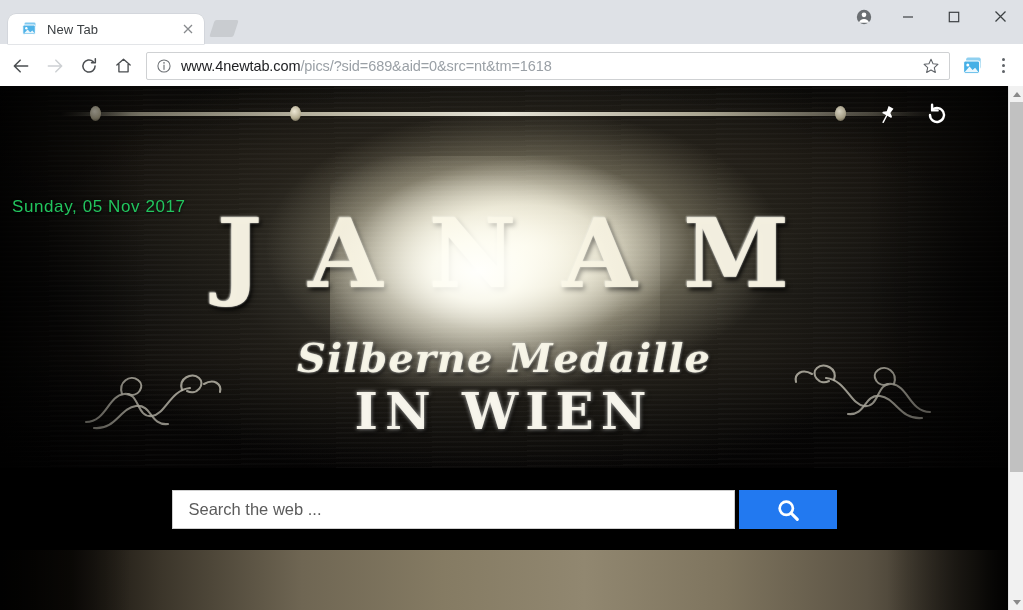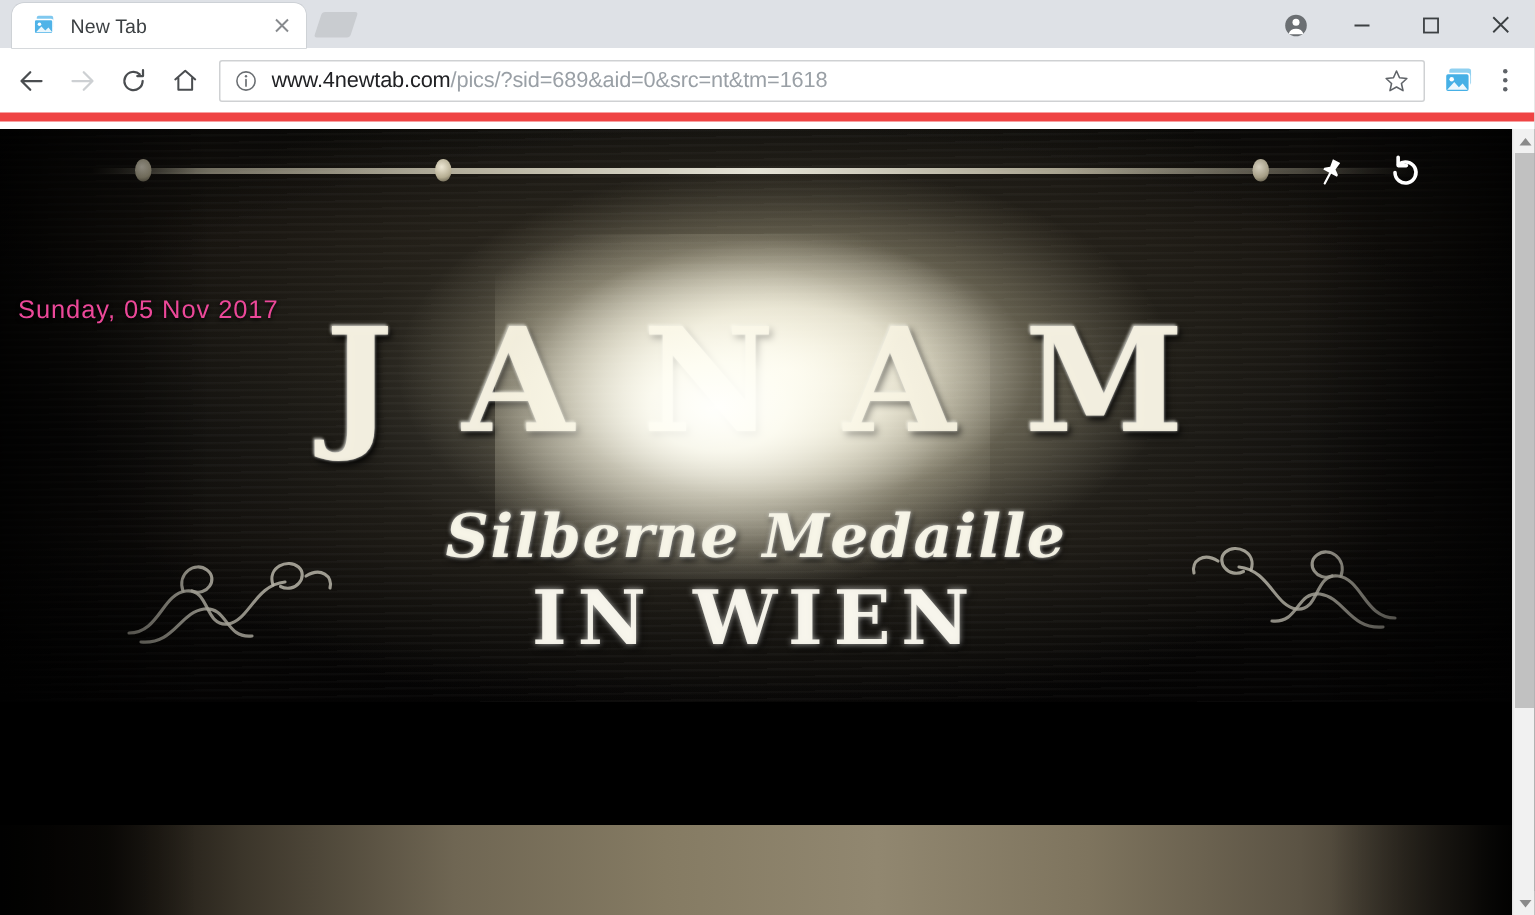--- a/index.html
+++ b/index.html
@@ -7,21 +7,21 @@
     width: 1023px; height: 610px;
     overflow: hidden;
     font-family: "Liberation Sans", sans-serif;
     background: #fff;
   }
 
   
   #browser-window { width: 1023px; height: 610px; position: relative; }
 
   #title-bar {
-    height: 32px;
+    height: 44px;
     background: #dee1e6;
     position: relative;
     display: flex;
     align-items: flex-end;
   }
   #tab-strip { display: flex; align-items: flex-end; height: 36px; padding-left: 8px; }
 
   .tab {
     position: relative;
     height: 30px;
@@ -261,21 +261,21 @@
       radial-gradient(ellipse 105% 110% at 50% 48%, rgba(0,0,0,0) 42%, rgba(0,0,0,.55) 78%, rgba(0,0,0,.88) 100%),
       linear-gradient(90deg, rgba(0,0,0,.85) 0%, rgba(0,0,0,0) 14%, rgba(0,0,0,0) 86%, rgba(0,0,0,.8) 100%);
     pointer-events: none;
   }
 
   
   #date-label {
     position: absolute;
     left: 12px; top: 111px;
     font-size: 17px;
-    color: #ec4899;
+    color: #22c55e;
     letter-spacing: .6px;
     text-shadow: 0 1px 3px rgba(0,0,0,.9);
     z-index: 6;
     white-space: nowrap;
   }
   
   #hero-controls {
     position: absolute;
     right: 58px; top: 16px;
     display: flex;
@@ -543,20 +543,31 @@
           </div>
           <div class="hc">
             <svg width="24" height="24" viewBox="0 0 24 24">
               <path d="M5 12a7 7 0 1 0 2.4-5.3" stroke="#ffffff" stroke-width="2.4" fill="none" stroke-linecap="round"></path>
               <path d="M7.1 1.8 L7.1 7.4 L12.6 7.4" stroke="#ffffff" stroke-width="2.4" fill="none" stroke-linecap="round" stroke-linejoin="round"></path>
             </svg>
           </div>
         </div>
       </div>
 
+      <div id="search-row">
+        <div id="search-input-wrap">
+          <input id="search-input" type="text" placeholder="Search the web ..." style="">
+        </div>
+        <button id="search-button">
+          <svg width="26" height="26" viewBox="0 0 24 24">
+            <circle cx="10.4" cy="10.4" r="6.1" fill="none" stroke="#ffffff" stroke-width="2.5"></circle>
+            <path d="M15 15 L20.6 20.6" stroke="#ffffff" stroke-width="2.9" stroke-linecap="round"></path>
+          </svg>
+        </button>
+      </div>
 
       <div id="piano">
         <div class="backwall"></div>
 
         <div class="shade"></div>
       </div>
 
     </div>
 
     <div id="scrollbar">

